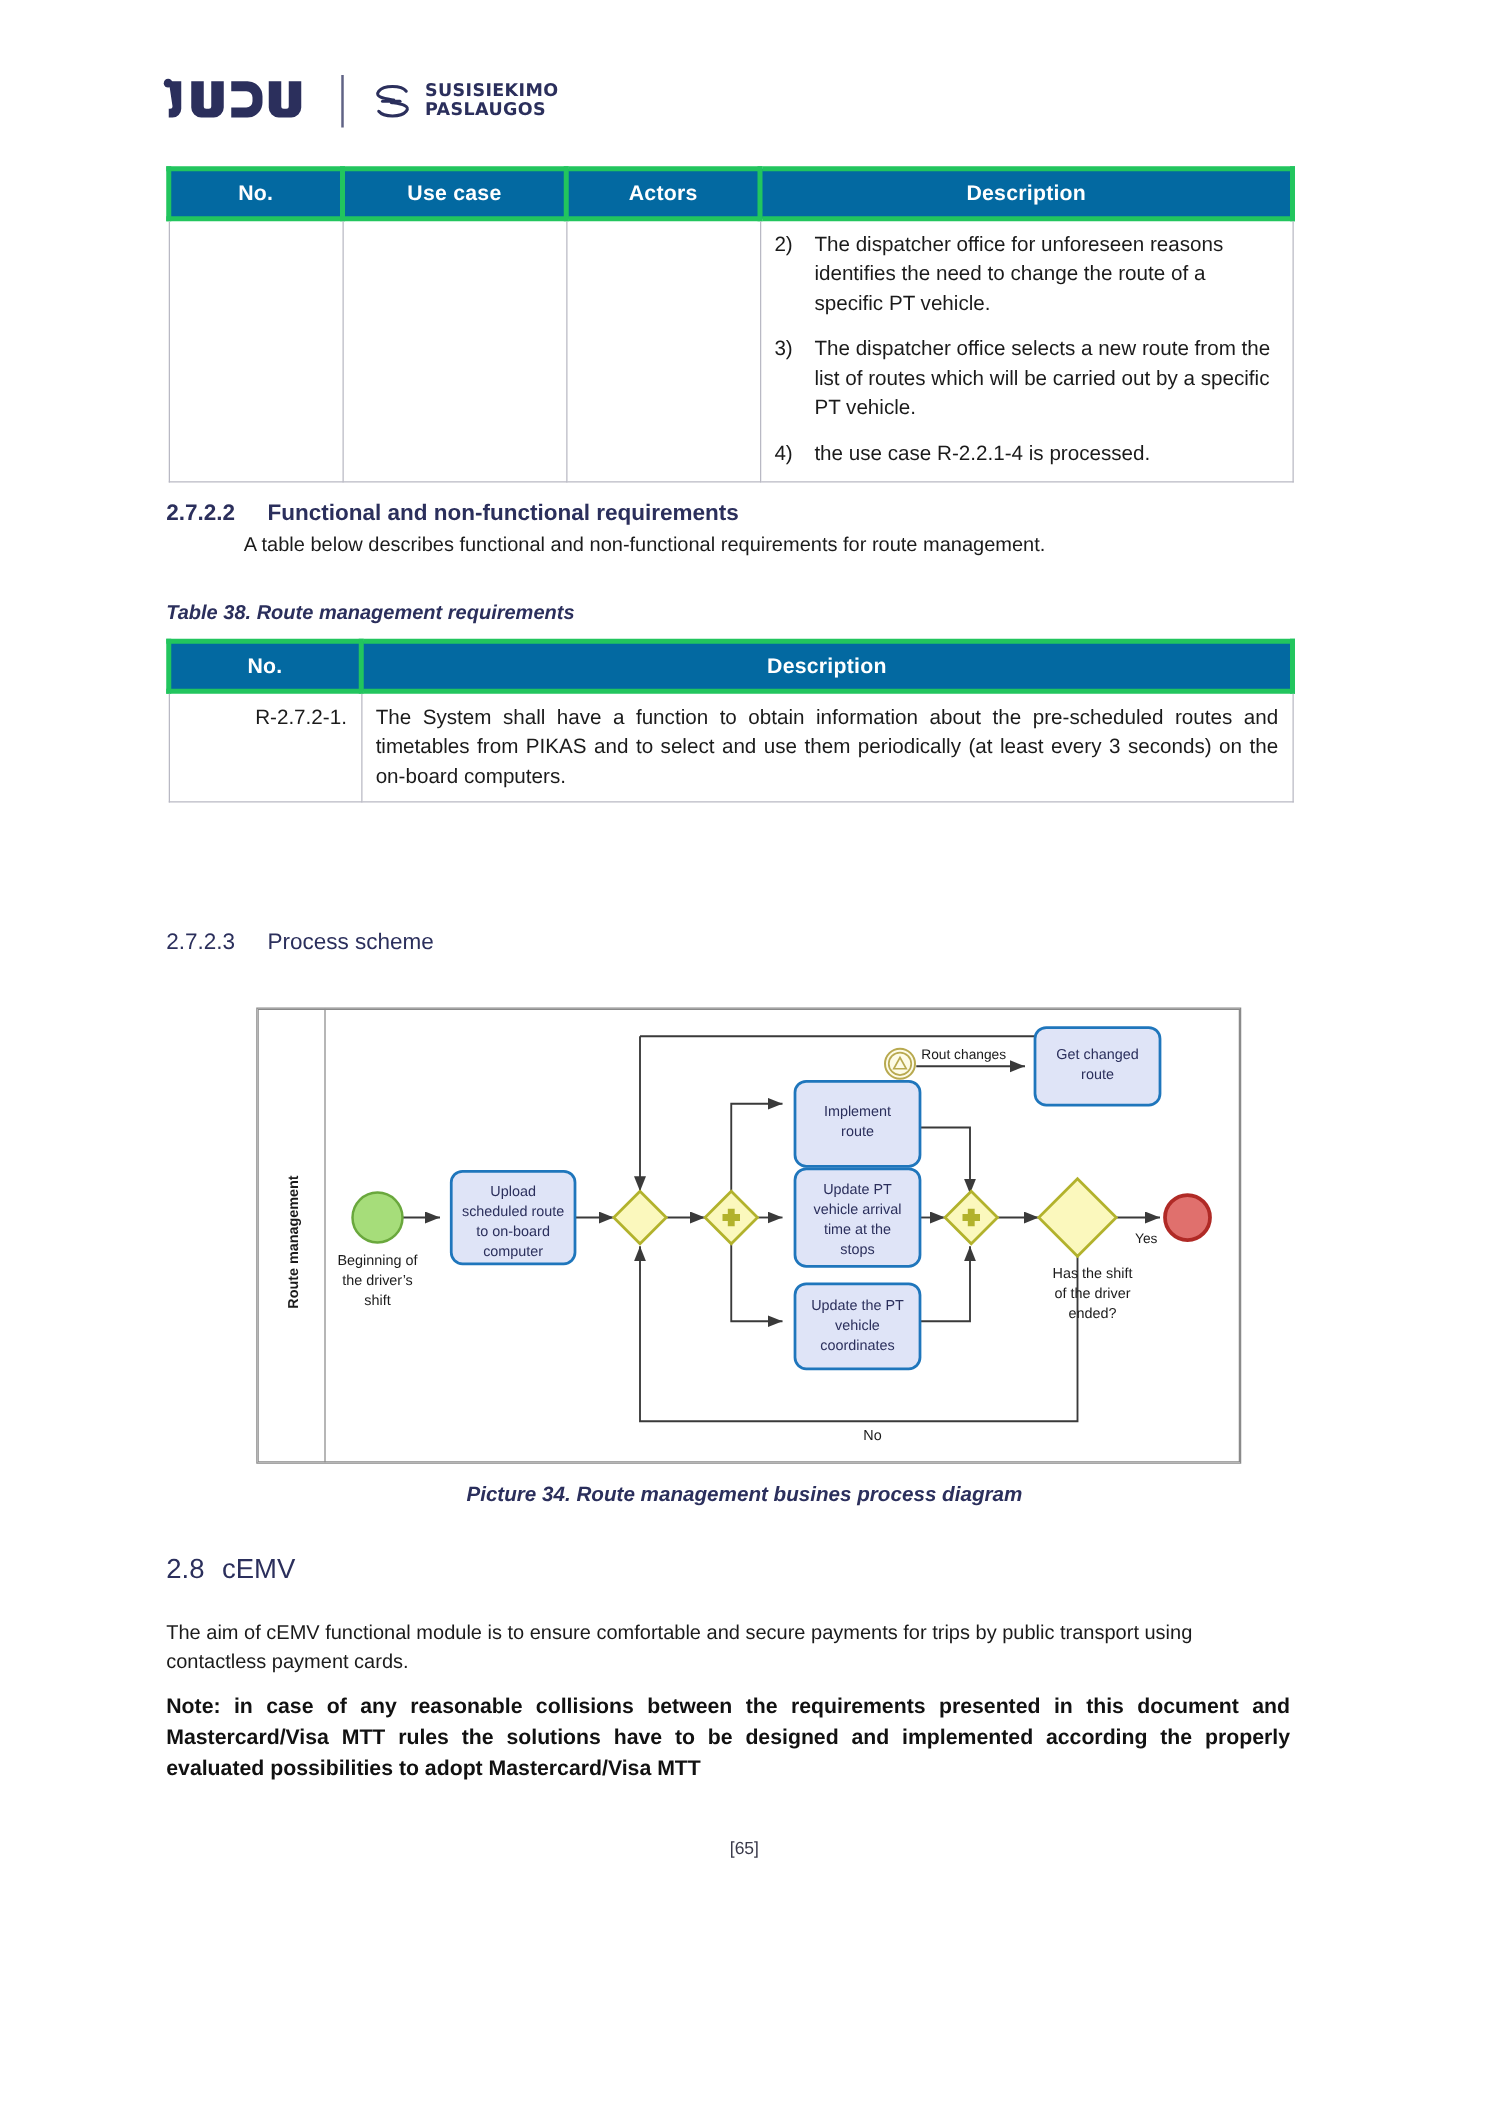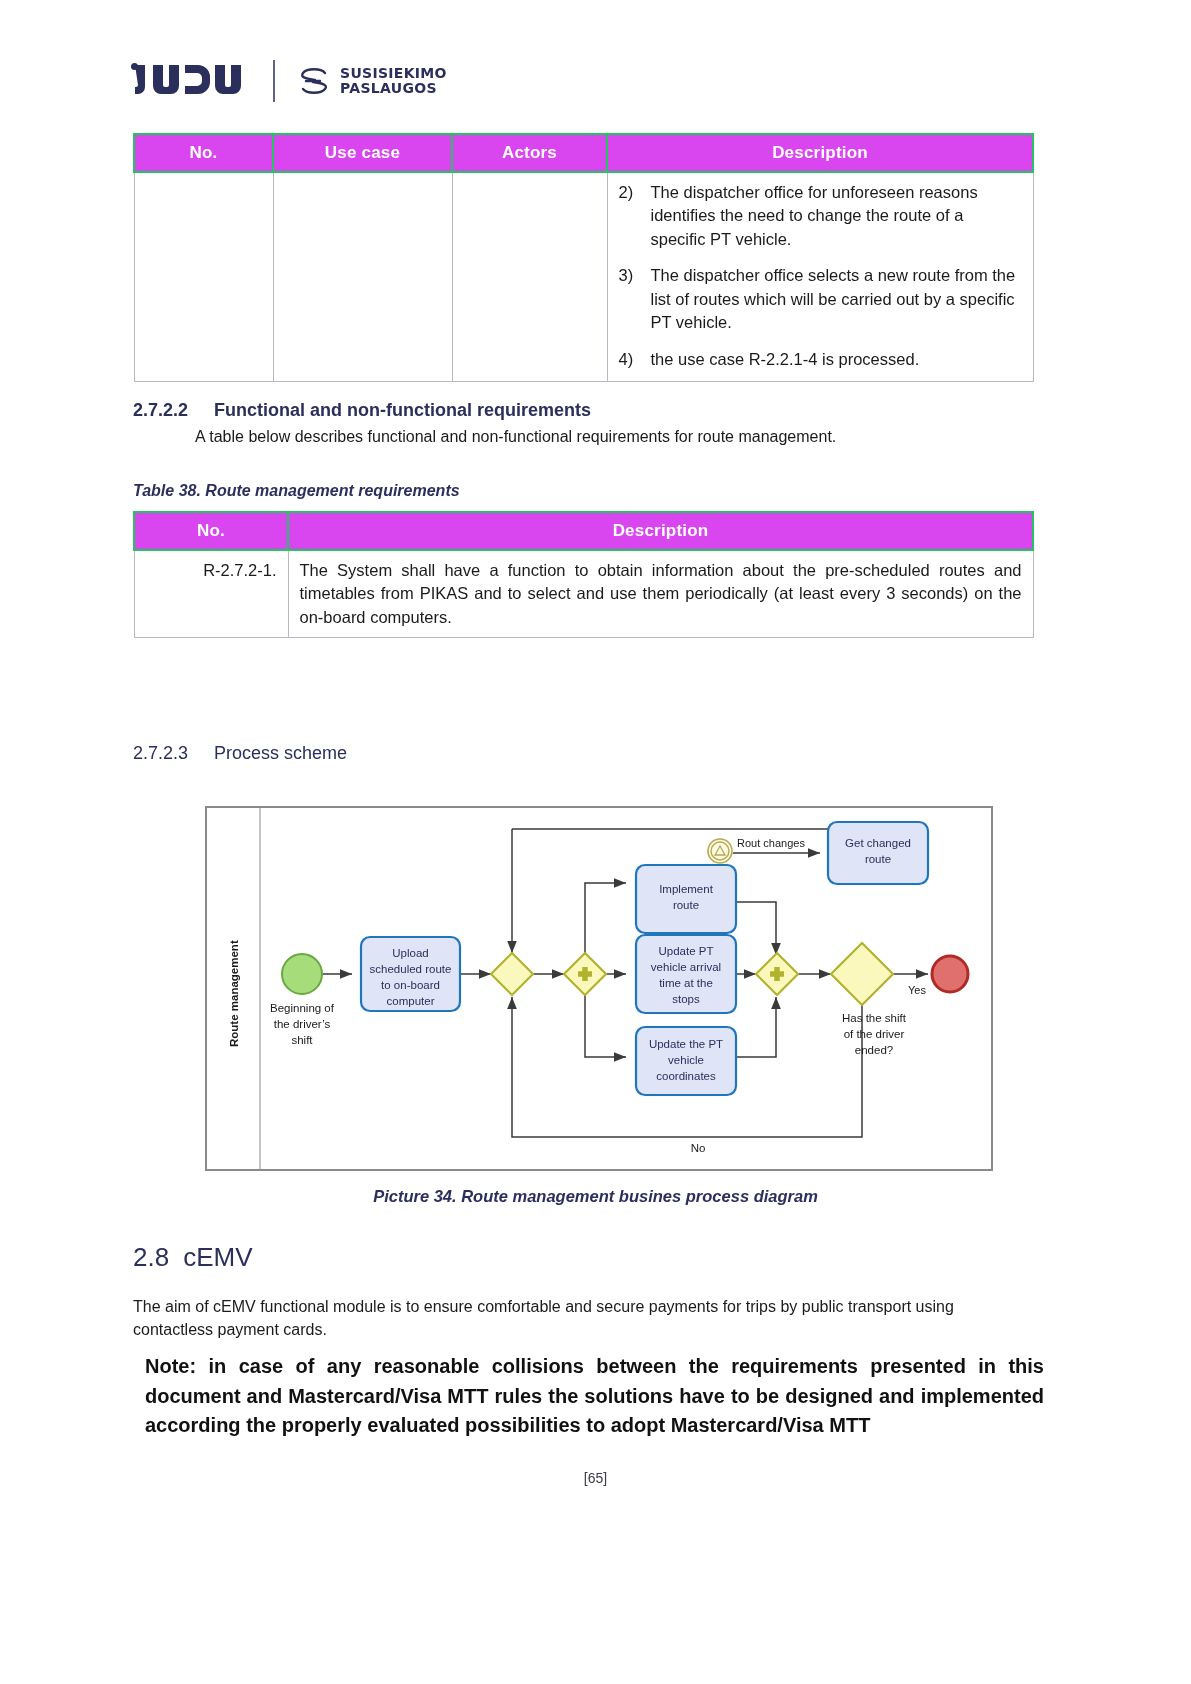--- a/index.html
+++ b/index.html
@@ -68,27 +68,27 @@
     font-family: "DejaVu Sans", sans-serif;
   }
 
   
   table.doc-table {
     border-collapse: collapse;
     width: 899px;
     table-layout: fixed;
   }
   table.doc-table th {
-    background: #d946ef;
+    background: #0369a1;
     color: #ffffff;
     font-size: 17px;
     font-weight: 700;
     padding: 8px 4px;
     text-align: center;
-    border: 2px solid #22c55e;
+    border: 4px solid #22c55e;
     letter-spacing: .2px;
   }
   table.doc-table td {
     border: 1px solid #b9b9c4;
     vertical-align: top;
     padding: 8px 11px;
     font-size: 16.5px;
     line-height: 1.42;
     color: #1b1b1b;
   }
@@ -112,21 +112,21 @@
   .h3 {
     position: absolute;
     font-size: 18px;
     color: #2b2f5c;
     font-weight: 400;
     display: flex;
     gap: 26px;
   }
   .h2 {
     position: absolute;
-    font-size: 26px;
+    font-size: 22px;
     color: #2b2f5c;
     font-weight: 400;
     display: flex;
     gap: 14px;
   }
   .para {
     position: absolute;
     font-size: 16px;
     line-height: 1.45;
     color: #1b1b1b;
@@ -146,27 +146,26 @@
     width: 1191px;
     left: 0;
     text-align: center;
     font-size: 16.5px;
     font-weight: 700;
     font-style: italic;
     color: #2b2f5c;
   }
   .note {
     position: absolute;
-    font-size: 20px;
+    font-size: 17px;
     line-height: 1.48;
     font-weight: 700;
     color: #111;
     width: 899px;
     text-align: justify;
-    margin-left: 12px;
   }
   .pagenum {
     position: absolute;
     left: 0; width: 1191px;
     text-align: center;
     font-size: 14px;
     color: #3a3a4a;
   }
 
   

